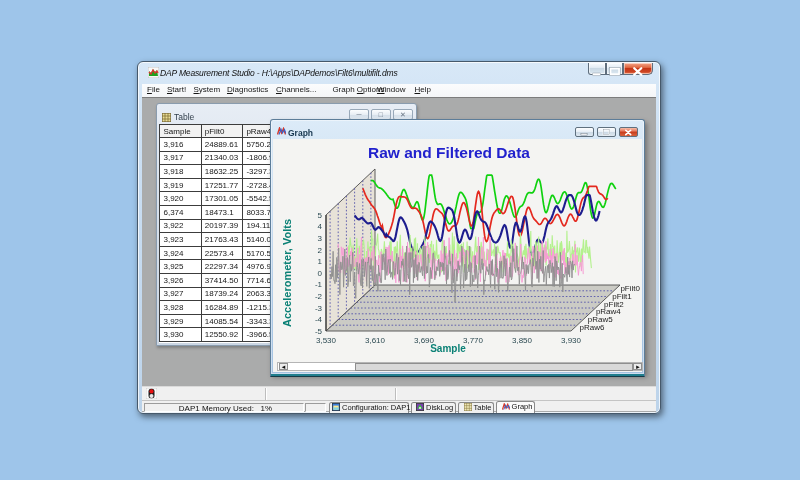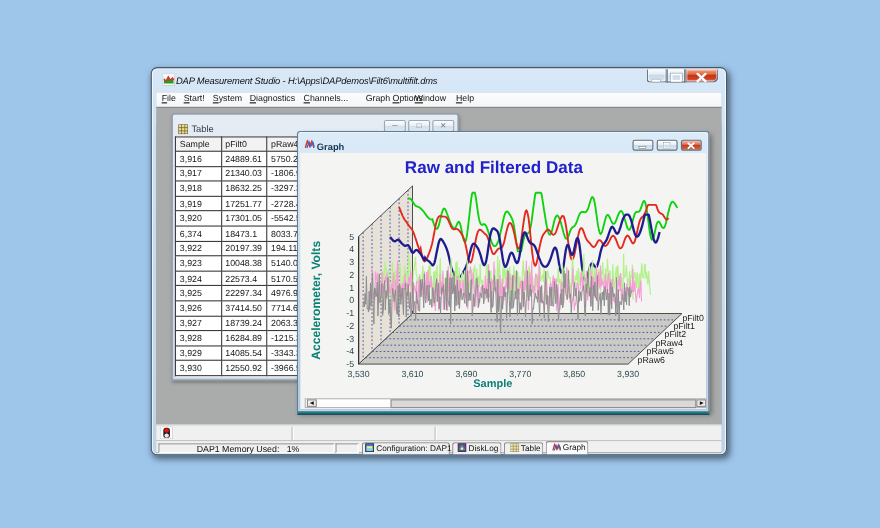--- a/index.html
+++ b/index.html
@@ -170,21 +170,21 @@
                   <td class="c1">18473.1</td>
                   <td class="c2">8033.744</td>
                 </tr>
 <tr>
                   <td class="c0">3,922</td>
                   <td class="c1">20197.39</td>
                   <td class="c2">194.1175</td>
                 </tr>
 <tr>
                   <td class="c0">3,923</td>
-                  <td class="c1">10048.38</td>
+                  <td class="c1">21763.43</td>
                   <td class="c2">5140.02</td>
                 </tr>
 <tr>
                   <td class="c0">3,924</td>
                   <td class="c1">22573.4</td>
                   <td class="c2">5170.553</td>
                 </tr>
 <tr>
                   <td class="c0">3,925</td>
                   <td class="c1">22297.34</td>

